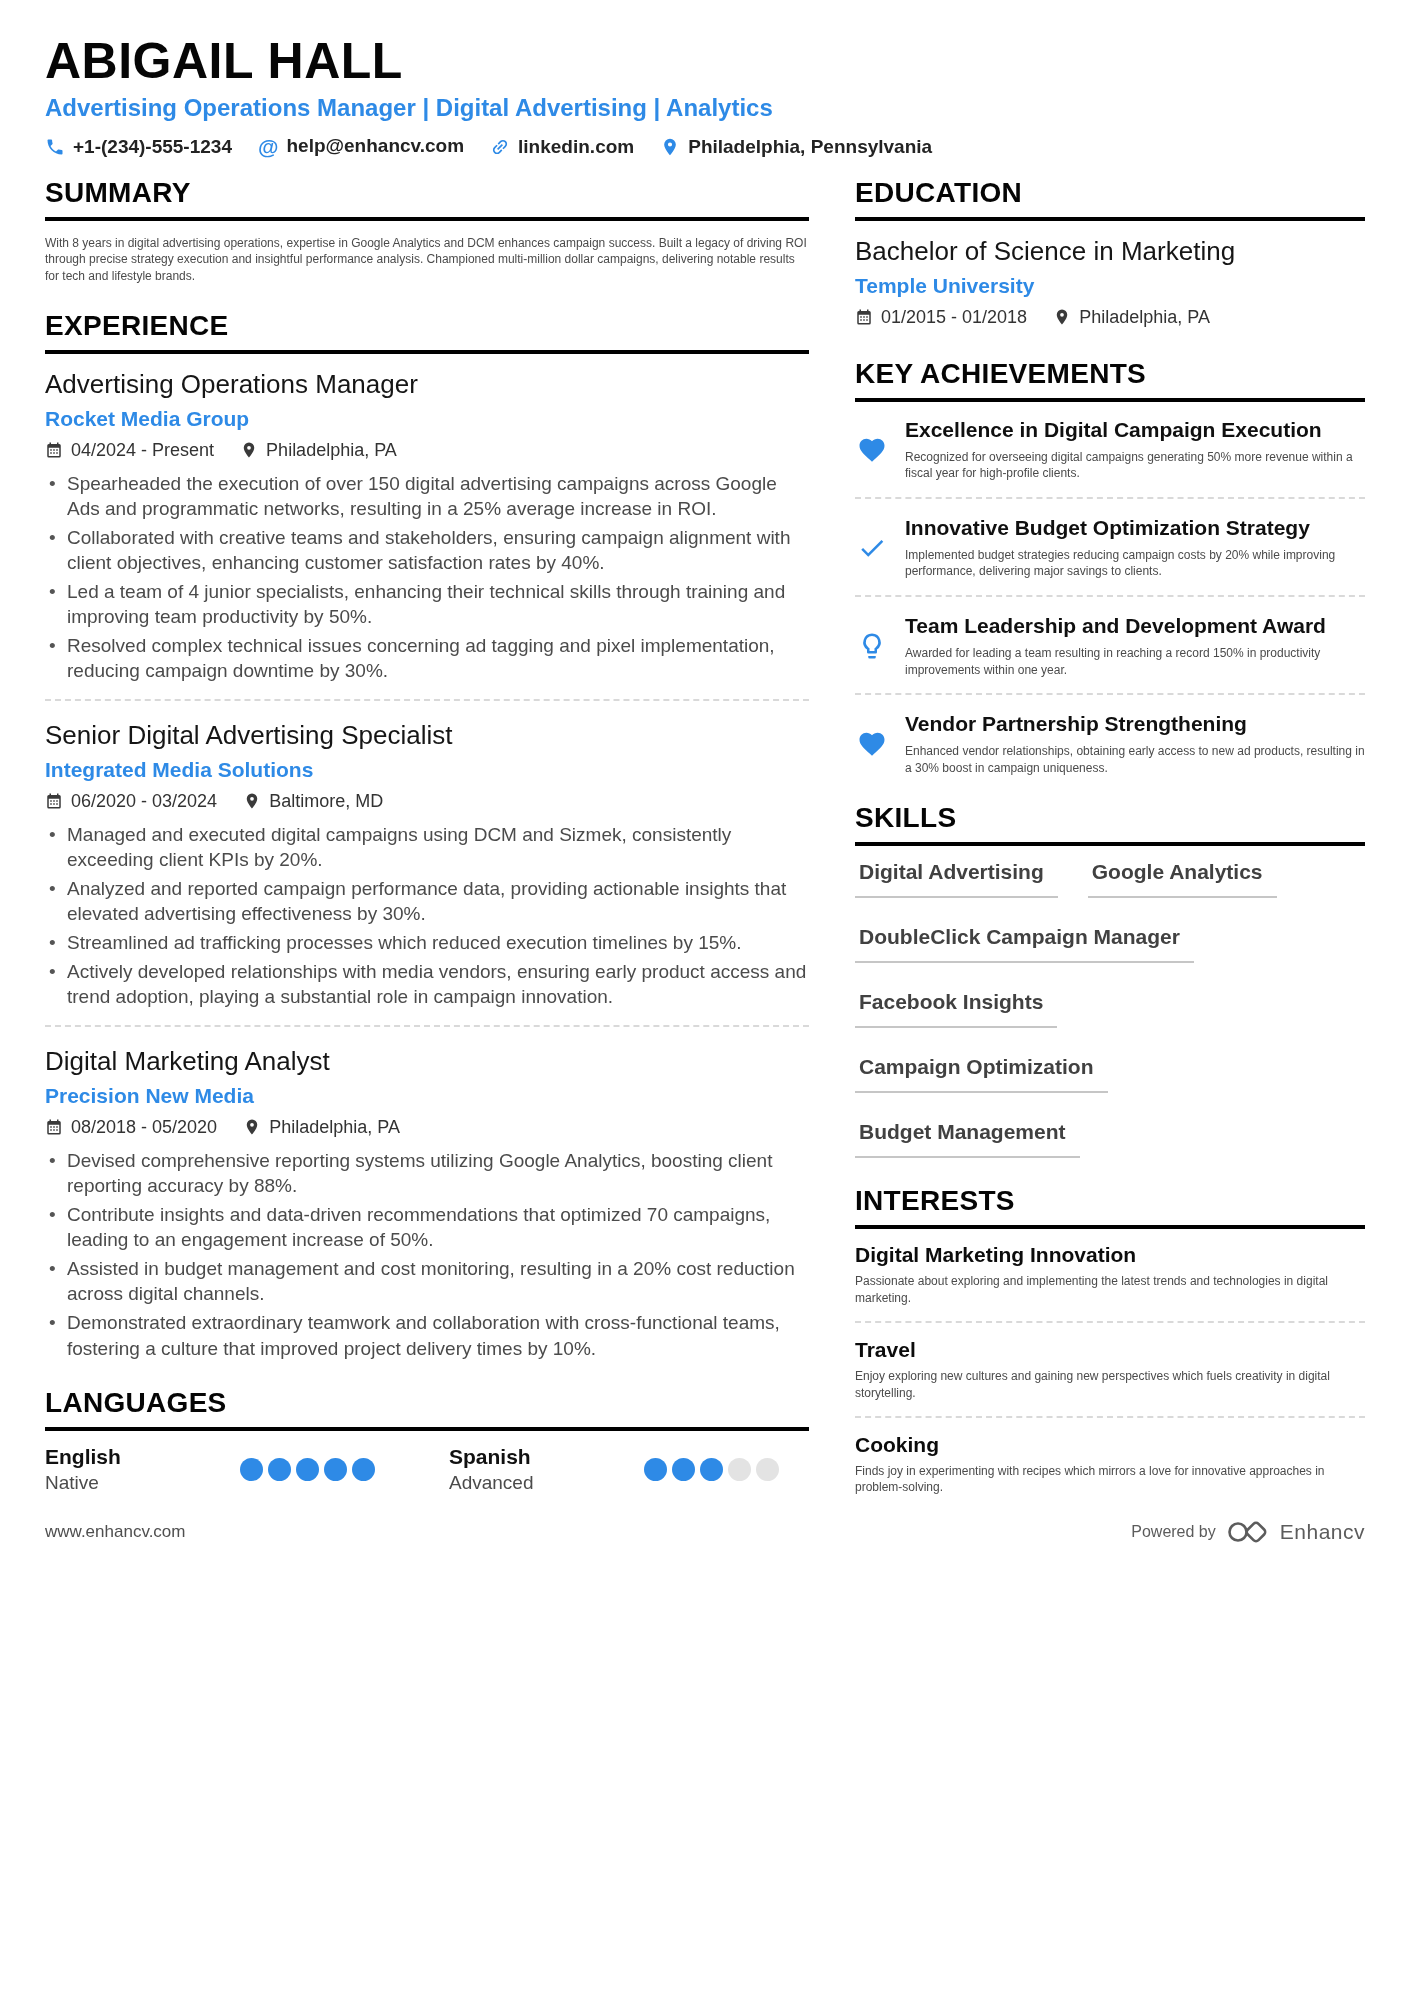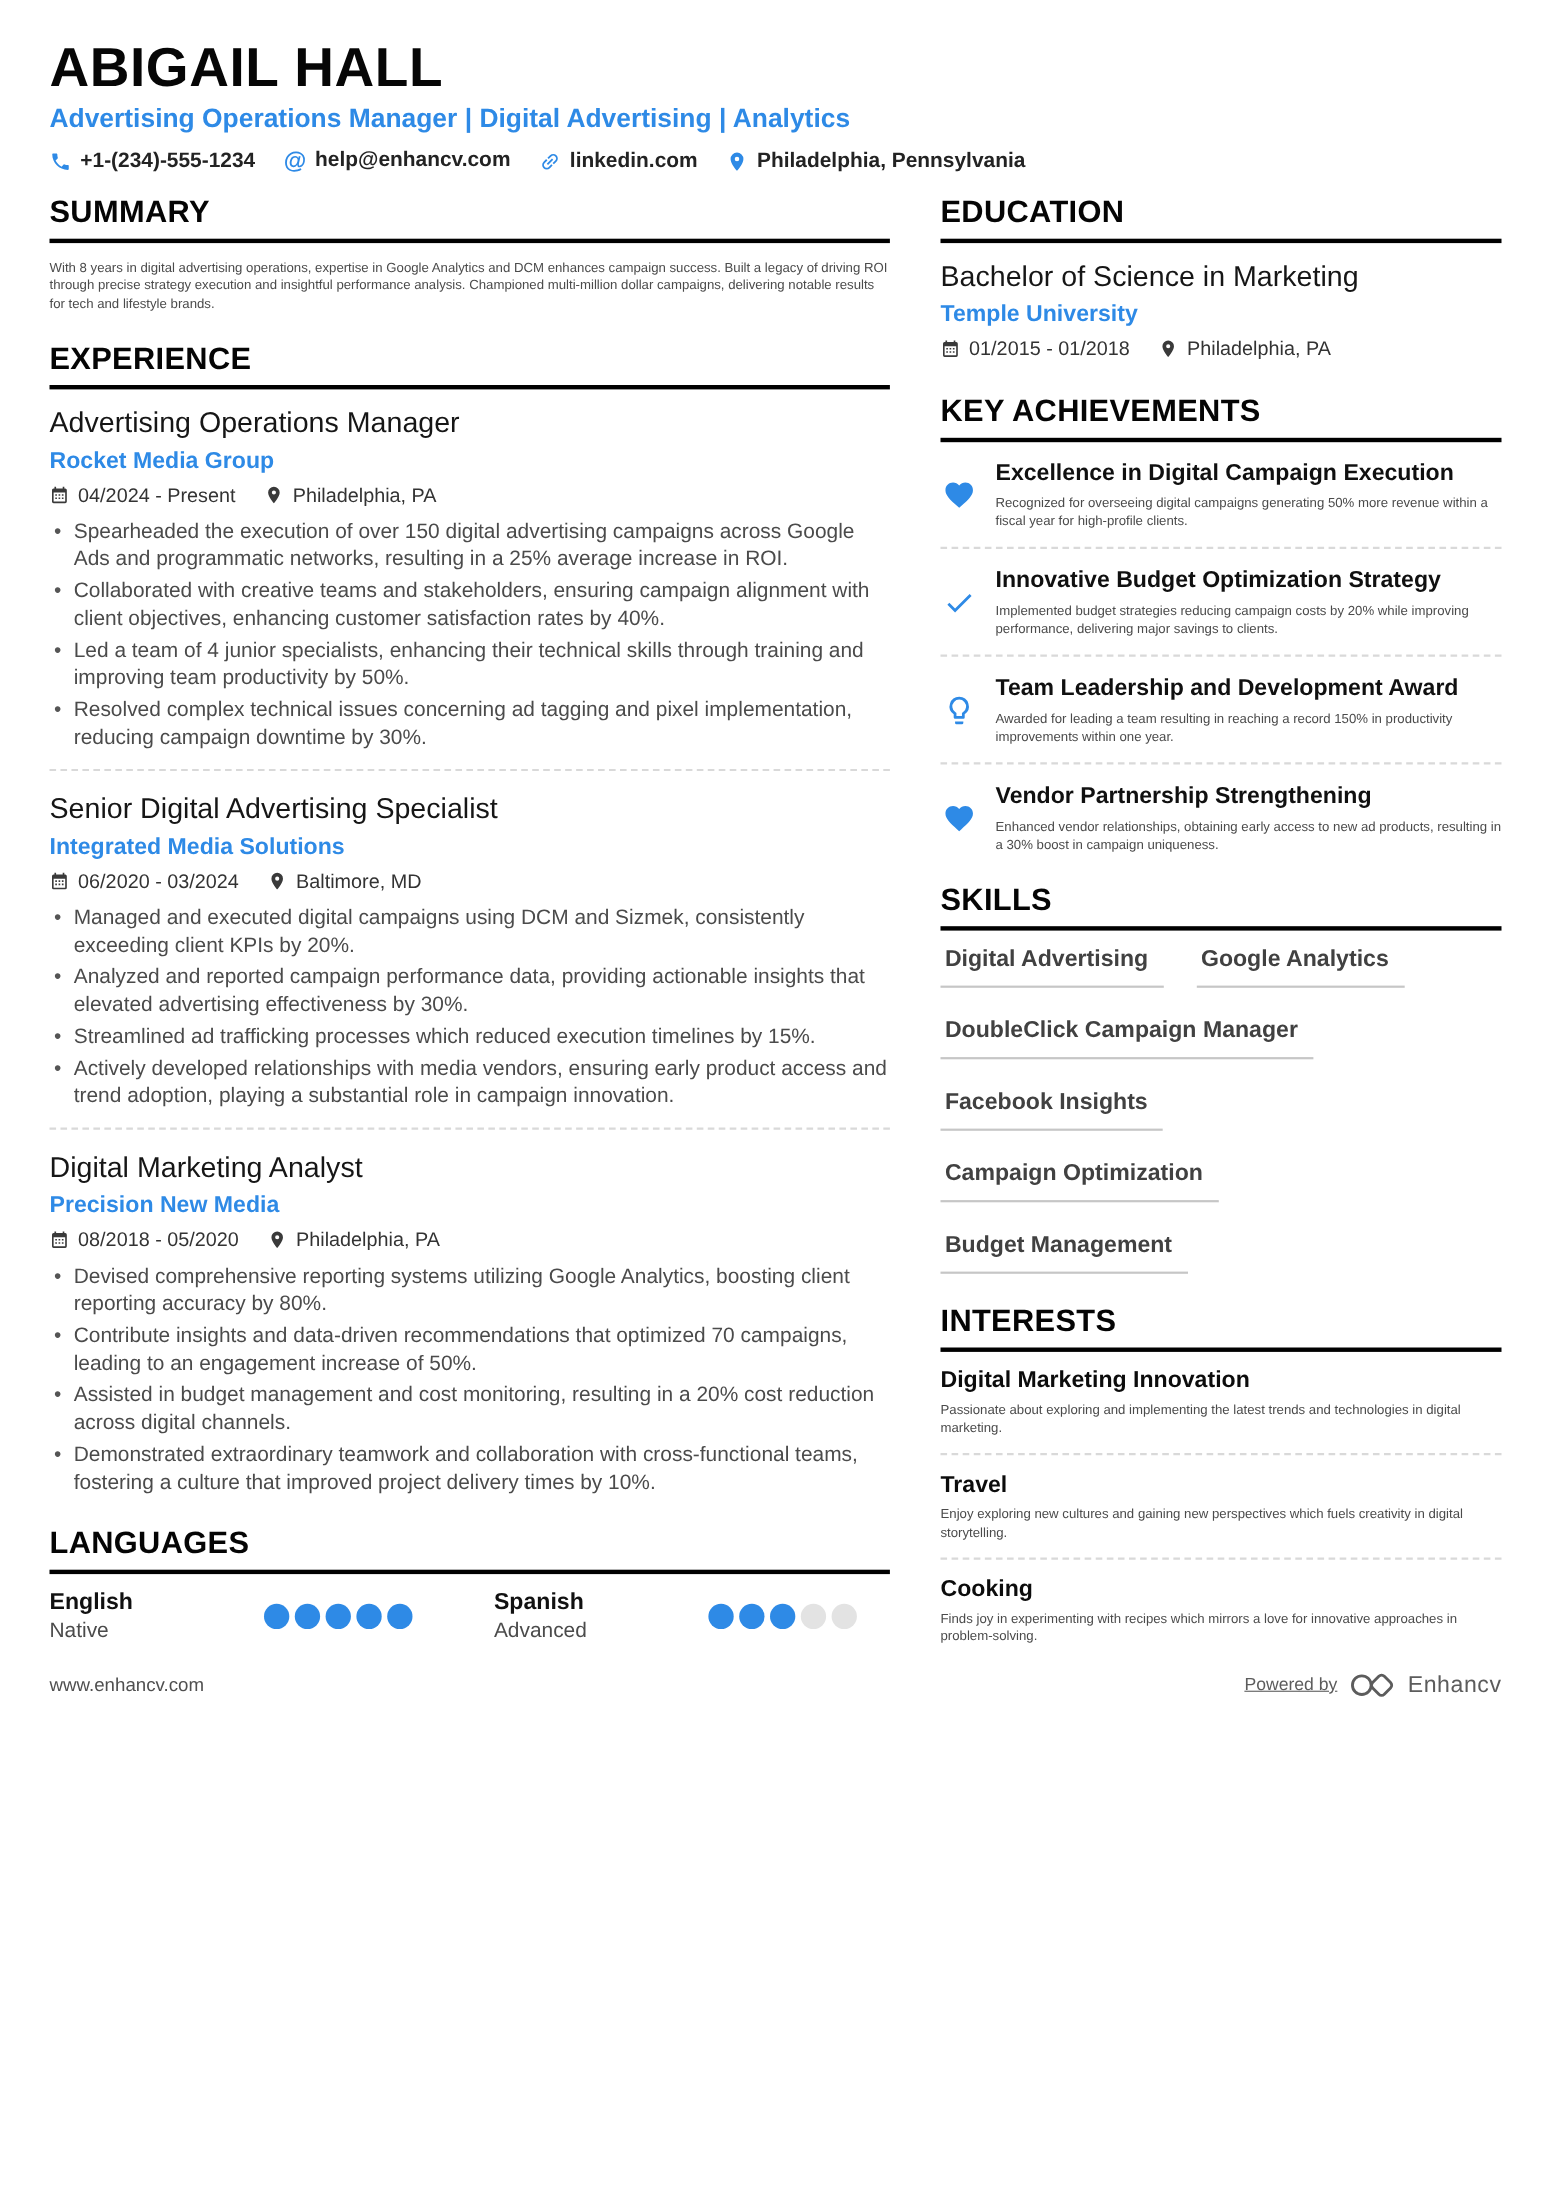--- a/index.html
+++ b/index.html
@@ -62,21 +62,21 @@
   .skill-row { display:flex; gap:30px; margin-bottom:27px; }
   .skill { font-size:21px; font-weight:700; color:#414141; padding:0 14px 12px 4px; border-bottom:2px solid #c6c6c6; white-space:nowrap; }
 
   
   .interest-title { font-size:21px; font-weight:700; color:#0c0c0c; margin-bottom:6px; }
 
   
   footer { position:absolute; left:45px; right:45px; bottom:22px; display:flex; justify-content:space-between; align-items:center; }
   .site-link { font-size:17px; color:#4f4f4f; }
   .powered { display:flex; align-items:center; gap:10px; color:#5c5c5c; }
-  .powered-label { font-size:16px;text-decoration:underline; }
+  .powered-label { font-size:16px; }
   .brand-word { font-size:21px; letter-spacing:.5px; color:#5c5c5c; }
 </style>
 </head>
 <body>
 
 <div class="page">
 
   <header>
     <h1>ABIGAIL HALL</h1>
     <div class="cand-title">Advertising Operations Manager | Digital Advertising | Analytics</div>
@@ -203,21 +203,21 @@
             <span class="meta-item">
               <span class="icon">
                 <svg width="18" height="18" viewBox="0 0 24 24" fill="#3a3a3a">
                     <path d="M12 2a7 7 0 0 0-7 7c0 5.25 7 13 7 13s7-7.75 7-13a7 7 0 0 0-7-7zm0 9.5a2.5 2.5 0 1 1 0-5 2.5 2.5 0 0 1 0 5z"></path>
                   </svg>
               </span>
               <span>Philadelphia, PA</span>
             </span>
           </div>
           <ul class="bullets">
-            <li>Devised comprehensive reporting systems utilizing Google Analytics, boosting client reporting accuracy by 80%.</li>
+            <li>Devised comprehensive reporting systems utilizing Google Analytics, boosting client reporting accuracy by 88%.</li>
             <li>Contribute insights and data-driven recommendations that optimized 70 campaigns, leading to an engagement increase of 50%.</li>
             <li>Assisted in budget management and cost monitoring, resulting in a 20% cost reduction across digital channels.</li>
             <li>Demonstrated extraordinary teamwork and collaboration with cross-functional teams, fostering a culture that improved project delivery times by 10%.</li>
           </ul>
         </article>
       </section>
 
       <section>
         <h2>LANGUAGES</h2>
         <div class="lang-row">

